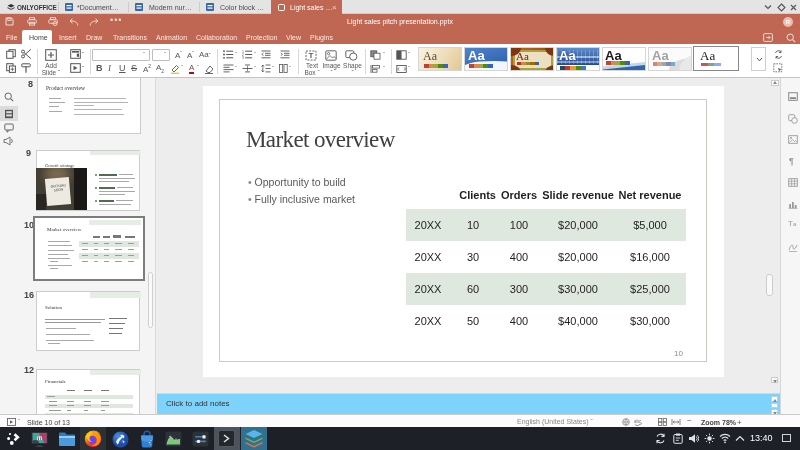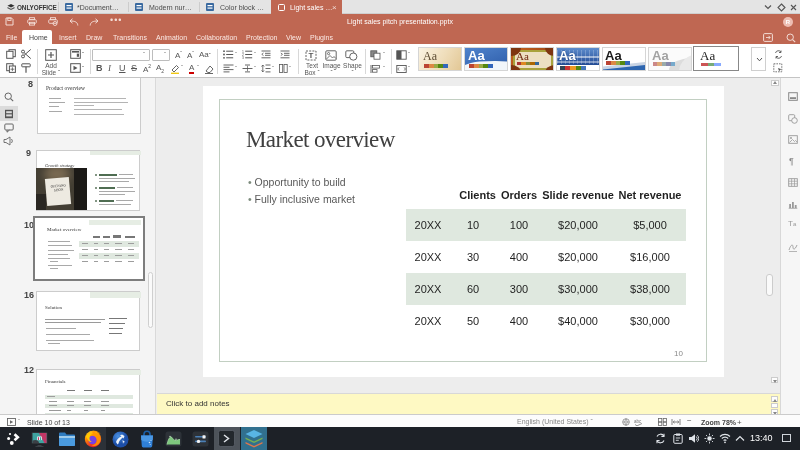--- a/index.html
+++ b/index.html
@@ -521,37 +521,37 @@
               <td style="text-align:center;">30</td>
               <td style="text-align:center;">400</td>
               <td style="text-align:center;">$20,000</td>
               <td style="text-align:center;">$16,000</td>
             </tr>
         <tr style="height:32px;background:#dfe8df;">
               <td style="text-align:center;">20XX</td>
               <td style="text-align:center;">60</td>
               <td style="text-align:center;">300</td>
               <td style="text-align:center;">$30,000</td>
-              <td style="text-align:center;">$38,000</td>
+              <td style="text-align:center;">$25,000</td>
             </tr>
         <tr style="height:32px;">
               <td style="text-align:center;">20XX</td>
               <td style="text-align:center;">50</td>
               <td style="text-align:center;">400</td>
               <td style="text-align:center;">$40,000</td>
               <td style="text-align:center;">$30,000</td>
             </tr>
       </tbody>
         </table>
     </div>
     <div class="abs" style="left:471px;top:263px;font-size:8px;color:#8a8a8a;">10</div>
   </div>
 
   <div class="abs" style="left:0;top:315px;width:623px;height:1px;background:#d8d8d8;"></div>
-  <div class="abs" style="left:0;top:316px;width:623px;height:20px;background:#fef9c3;">
+  <div class="abs" style="left:0;top:316px;width:623px;height:20px;background:#7dd3fc;">
     <div class="abs" style="left:9px;top:5px;font-size:8px;color:#333;">Click to add notes</div>
     <div class="abs" style="left:614px;top:2px;width:7px;height:5.5px;background:#fdfdfd;border:1px solid #ccc;text-align:center;line-height:5px;"><span style="display:inline-block;width:0;height:0;border-left:2px solid transparent;border-right:2px solid transparent;border-bottom:3px solid #888;vertical-align:middle;"></span></div>
     <div class="abs" style="left:614px;top:8.5px;width:7px;height:5.5px;background:#fdfdfd;border:1px solid #ccc;"></div>
     <div class="abs" style="left:614px;top:15px;width:7px;height:5.5px;background:#fdfdfd;border:1px solid #ccc;text-align:center;line-height:5px;"><span style="display:inline-block;width:0;height:0;border-left:2px solid transparent;border-right:2px solid transparent;border-top:3px solid #888;vertical-align:middle;"></span></div>
   </div>
   <div class="abs" style="left:614px;top:299px;width:7px;height:6px;background:#fdfdfd;border:1px solid #ccc;text-align:center;line-height:5px;"><span style="display:inline-block;width:0;height:0;border-left:2px solid transparent;border-right:2px solid transparent;border-top:3px solid #888;vertical-align:middle;"></span></div>
 
   <div class="abs" style="left:614px;top:2px;width:8px;height:6px;background:#fdfdfd;border:1px solid #ccc;">
       <div style="font-size:4px;color:#888;text-align:center;line-height:4px;"><span style="display:inline-block;width:0;height:0;border-left:2px solid transparent;border-right:2px solid transparent;border-bottom:3px solid #888;vertical-align:middle;"></span></div>
     </div>

